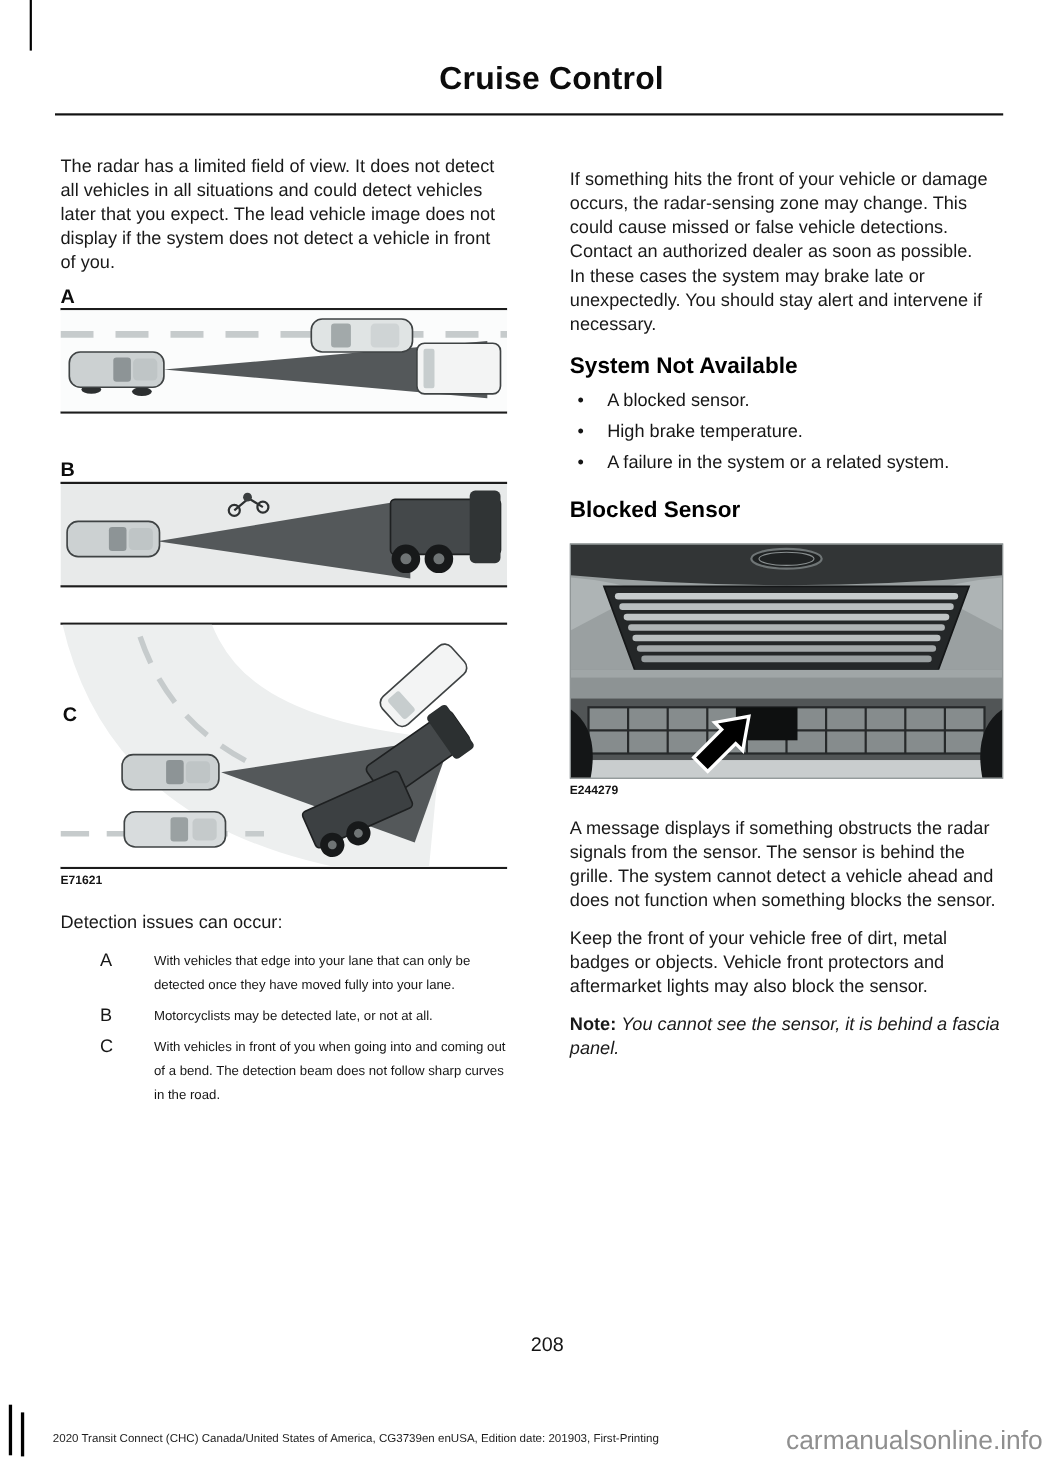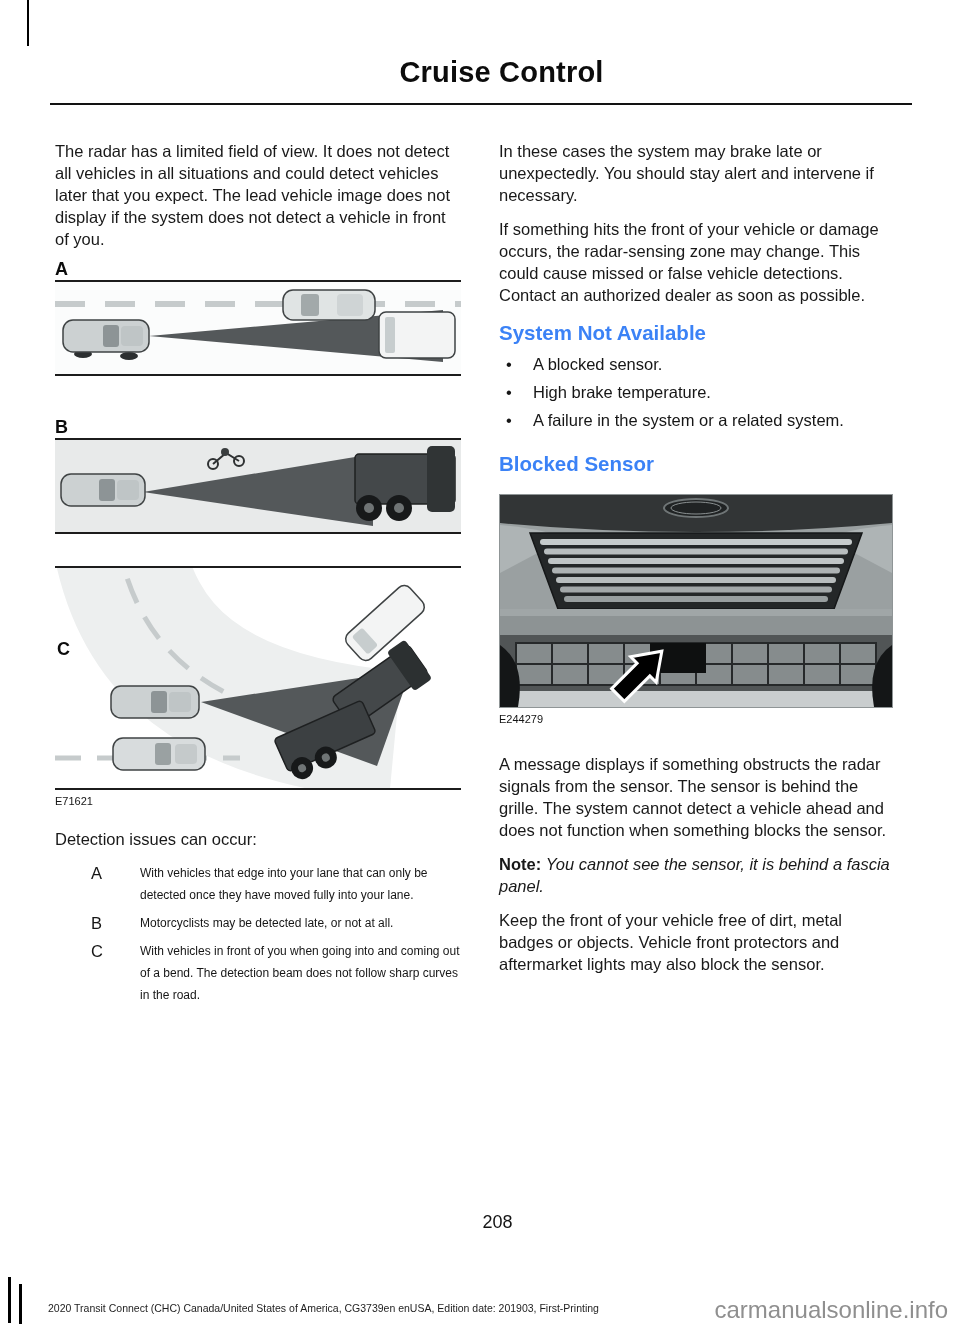--- a/index.html
+++ b/index.html
@@ -10,32 +10,32 @@
   }
   .crop { position:absolute; background:#000; }
   .crop-tl { left:27px; top:0; width:2px; height:46px; }
   .crop-bl1 { left:8px; top:1277px; width:3px; height:46px; }
   .crop-bl2 { left:19px; top:1284px; width:3px; height:40px; }
 
   .title { position:absolute; top:56px; left:16px; width:100%; text-align:center;
            font-size:29px; font-weight:700; letter-spacing:.2px; color:#0c0c0c;padding-left:11px; }
   .head-rule { position:absolute; top:103px; left:50px; width:862px; height:2px; background:#121212; }
 
-  .columns { position:absolute; top:140px; left:55px; width:860px; display:flex; gap:38px; align-items:flex-start; }
+  .columns { position:absolute; top:140px; left:55px; width:860px; display:flex; gap:57px; align-items:flex-start; }
   .col-left { width:406px; }
   .col-right { width:394px; }
 
   .body { font-size:16.5px; line-height:22px; color:#191919; }
-  .sub-heading { font-size:20.5px; line-height:25px; font-weight:700; color:#3b82f6; }
+  .sub-heading { font-size:20.5px; line-height:25px; font-weight:700; color:#000000; }
 
   .figure { width:100%; }
   .fig-label { font-size:18px; font-weight:700; line-height:22px; color:#0c0c0c; }
   .fig-rule { height:2px; background:#1c1c1c; }
   .figure svg { display:block; }
-  .fig-caption { font-size:11px; line-height:14px; margin-top:4px; color:#141414; }
+  .fig-caption { font-size:11px; line-height:14px; margin-top:4px; color:#141414;font-weight:bold; }
 
   .figc-wrap { position:relative; }
   .figc-label { position:absolute; left:2px; top:70px; }
 
   .def-list { width:100%; }
   .def-row { display:flex; margin-bottom:6px; }
   .def-key { flex:none; width:85px; padding-left:36px; font-size:16.5px; line-height:22px; }
   .def-text { flex:1; font-size:12px; line-height:22px; }
 
   .bullet-row { display:flex; margin-bottom:6px; }
@@ -44,21 +44,21 @@
 
   .note-label { font-weight:700; }
   .note-text { font-style:italic; }
 
   .grille-figure { border:1px solid #8f9596; background:#9aa0a1; }
   .grille-figure svg { display:block; }
 
   .page-number { position:absolute; top:1212px; left:0; width:100%; text-align:center; font-size:18px; color:#141414;padding-left:35px; }
   .footer-line { position:absolute; top:1302px; left:48px; font-size:10.5px; color:#1d1d1d; }
   .watermark { position:absolute; top:1296px; right:12px; font-size:24px; color:#8f8f8f; }.mt8{margin-top:8px}.mt10{margin-top:10px}.mt12{margin-top:12px}
-  .mt14{margin-top:14px}.mt16{margin-top:27px}.mt18{margin-top:18px}.mt20{margin-top:20px}
+  .mt14{margin-top:14px}.mt16{margin-top:16px}.mt18{margin-top:18px}.mt20{margin-top:20px}
   .mt32{margin-top:32px}.mt40{margin-top:40px}
 </style>
 </head>
 <body>
 
 <div class="page">
 
   <div class="crop crop-tl"></div>
   <div class="crop crop-bl1"></div>
   <div class="crop crop-bl2"></div>
@@ -183,22 +183,22 @@
         <div class="def-row">
           <div class="def-key">C</div>
           <div class="def-text">With vehicles in front of you when going into and coming out of a bend. The detection beam does not follow sharp curves in the road.</div>
         </div>
       </div>
 
     </div>
 
     <div class="col-right">
 
+      <p class="body mt12">If something hits the front of your vehicle or damage occurs, the radar-sensing zone may change. This could cause missed or false vehicle detections. Contact an authorized dealer as soon as possible.</p>
       <p class="body">In these cases the system may brake late or unexpectedly. You should stay alert and intervene if necessary.</p>
-      <p class="body mt12">If something hits the front of your vehicle or damage occurs, the radar-sensing zone may change. This could cause missed or false vehicle detections. Contact an authorized dealer as soon as possible.</p>
 
       <h2 class="sub-heading mt14">System Not Available</h2>
 
 
       <div class="mt8">
         <div class="bullet-row">
           <div class="bullet-glyph">•</div>
           <div class="bullet-text">A blocked sensor.</div>
         </div>
         <div class="bullet-row">
@@ -261,23 +261,23 @@
 
           <g transform="translate(118,200) rotate(-45)">
             <path d="M0,-9 L36,-9 L36,-18 L62,0 L36,18 L36,9 L0,9 Z" fill="#000000" stroke="#ffffff" stroke-width="3"></path>
           </g>
         </svg>
       </div>
       <div class="fig-caption">E244279</div>
 
       <p class="body mt16">A message displays if something obstructs the radar signals from the sensor.  The sensor is behind the grille.  The system cannot detect a vehicle ahead and does not function when something blocks the sensor.</p>
 
+      <p class="body mt12">Keep the front of your vehicle free of dirt, metal badges or objects. Vehicle front protectors and aftermarket lights may also block the sensor.</p>
+
       <p class="body mt12"><span class="note-label">Note:</span><span> </span><span class="note-text">You cannot see the sensor, it is behind a fascia panel.</span></p>
-
-      <p class="body mt12">Keep the front of your vehicle free of dirt, metal badges or objects. Vehicle front protectors and aftermarket lights may also block the sensor.</p>
 
     </div>
   </div>
 
   <div class="page-number">208</div>
   <div class="footer-line">2020 Transit Connect (CHC) Canada/United States of America, CG3739en enUSA, Edition date: 201903, First-Printing</div>
   <div class="watermark">carmanualsonline.info</div>
 
 </div>
 

